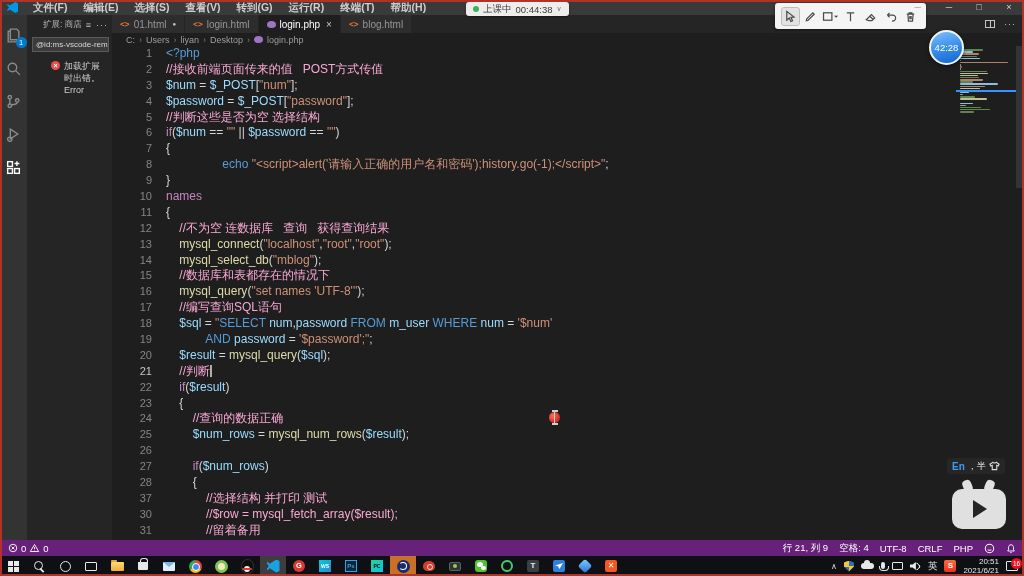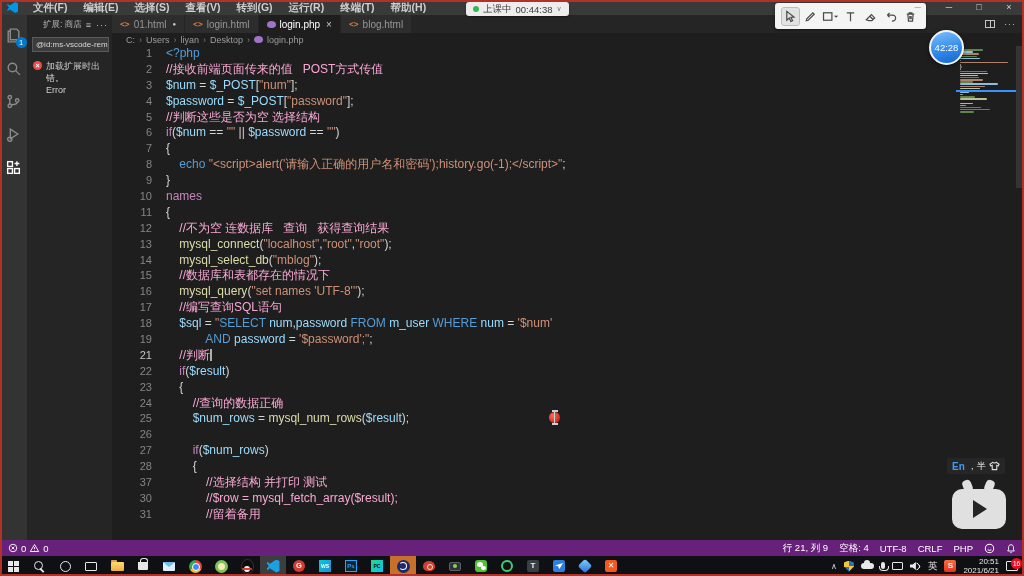--- a/index.html
+++ b/index.html
@@ -43,21 +43,21 @@
   .ab-item.active svg { stroke:#ffffff; }
   #ab-badge { position:absolute; right:-1px; bottom:-2px; min-width:11px; height:11px; border-radius:6px;
               background:#007acc; color:#fff; font-size:7.5px; line-height:11px; text-align:center; }
 
   
   #sidebar { position:absolute; left:27px; top:15px; width:85px; height:525px; background:#252526; z-index:3; }
   #sb-header { display:flex; align-items:center; padding:4px 4px 2px 16px; color:#bbbbbb; font-size:8.5px; }
   #sb-header .sb-actions { margin-left:auto; display:flex; gap:5px; color:#c5c5c5; font-size:9px; }
   #sb-search { margin:4px 3px 0 5px; height:15px; background:#3c3c3c; border:1px solid #5a5a5a;
                color:#d7d7d7; font-size:8px; line-height:13px; padding:0 3px; white-space:nowrap; overflow:hidden; }
-  #sb-error { padding:8px 4px 0 6px; font-size:9px; color:#cccccc; line-height:12px; }
+  #sb-error { padding:8px 4px 0 24px; font-size:9px; color:#cccccc; line-height:12px; }
   #sb-error-row { display:flex; gap:4px; align-items:flex-start; }
   #sb-error-icon { flex:0 0 auto; width:9px; height:9px; margin-top:1px; border-radius:50%; background:#f14c4c;
                    color:#fff; font-size:7px; line-height:9px; text-align:center; font-weight:bold; }
   #sb-error-detail { padding-left:13px; }
 
   
   #editor { position:absolute; left:112px; top:15px; width:912px; height:525px; background:#1e1e1e; }
   #tabbar { height:18px; background:#252526; display:flex; align-items:stretch; position:relative; }
   .tab { display:flex; align-items:center; gap:4px; padding:0 8px; background:#2d2d2d; color:#969696;
          font-size:10px; border-right:1px solid #252526; }
@@ -75,21 +75,21 @@
                 color:#9d9d9d; font-size:9px; }
   .bc-sep { color:#7a7a7a; font-size:9px; }
 
   #code { position:relative; height:494px; overflow:hidden;
           font-family:Liberation Sans, sans-serif; font-size:12px; }
   .code-line { height:15.9px; line-height:15.9px; white-space:pre; }
   .ln { display:inline-block; width:40px; text-align:right; margin-right:14px;
         color:#858585; font-size:11px; }
   .ln.cur { color:#c6c6c6; }
   .tk-tag  { color:#569cd6; } .tk-com { color:#f9a8d4; } .tk-var { color:#9cdcfe; }
-  .tk-str  { color:#ce9178; } .tk-kw  { color:#c586c0; } .tk-kw2 { color:#569cd6; }
+  .tk-str  { color:#ce9178; } .tk-kw  { color:#c586c0; } .tk-kw2 { color:#569cd6;margin-left:43px; }
   .tk-fn   { color:#dcdcaa; } .tk-op  { color:#d4d4d4; }
   .tk-sqlk { color:#569cd6; } .tk-sqli{ color:#9cdcfe; }
   .caret { display:inline-block; width:1.5px; height:12px; background:#aeafad; vertical-align:-2px; }
 
   #minimap { position:absolute; right:10px; top:1px; width:54px; }
   .mm-bar { height:1.4px; margin-bottom:0.75px; border-radius:1px; opacity:.85; }
   .mm-cursorline { position:absolute; left:-4px; width:60px; height:2px; background:#3794ff; }
   #scroll-thumb { position:absolute; right:0; top:0; width:8px; height:142px; background:rgba(121,121,121,.25); }
 
   
@@ -412,20 +412,21 @@
           <div class="code-line"><span class="ln">10</span><span class="tk tk-kw">names</span></div>
           <div class="code-line"><span class="ln">11</span><span class="tk tk-op">{</span></div>
           <div class="code-line"><span class="ln">12</span><span class="tk tk-op">    </span><span class="tk tk-com">//不为空 连数据库   查询   获得查询结果</span></div>
           <div class="code-line"><span class="ln">13</span><span class="tk tk-op">    </span><span class="tk tk-fn">mysql_connect</span><span class="tk tk-op">(</span><span class="tk tk-str">"localhost"</span><span class="tk tk-op">,</span><span class="tk tk-str">"root"</span><span class="tk tk-op">,</span><span class="tk tk-str">"root"</span><span class="tk tk-op">);</span></div>
           <div class="code-line"><span class="ln">14</span><span class="tk tk-op">    </span><span class="tk tk-fn">mysql_select_db</span><span class="tk tk-op">(</span><span class="tk tk-str">"mblog"</span><span class="tk tk-op">);</span></div>
           <div class="code-line"><span class="ln">15</span><span class="tk tk-op">    </span><span class="tk tk-com">//数据库和表都存在的情况下</span></div>
           <div class="code-line"><span class="ln">16</span><span class="tk tk-op">    </span><span class="tk tk-fn">mysql_query</span><span class="tk tk-op">(</span><span class="tk tk-str">"set names 'UTF-8'"</span><span class="tk tk-op">);</span></div>
           <div class="code-line"><span class="ln">17</span><span class="tk tk-op">    </span><span class="tk tk-com">//编写查询SQL语句</span></div>
           <div class="code-line"><span class="ln">18</span><span class="tk tk-op">    </span><span class="tk tk-var">$sql</span><span class="tk tk-op"> = </span><span class="tk tk-str">"</span><span class="tk tk-sqlk">SELECT</span><span class="tk tk-op"> </span><span class="tk tk-sqli">num</span><span class="tk tk-op">,</span><span class="tk tk-sqli">password</span><span class="tk tk-op"> </span><span class="tk tk-sqlk">FROM</span><span class="tk tk-op"> </span><span class="tk tk-sqli">m_user</span><span class="tk tk-op"> </span><span class="tk tk-sqlk">WHERE</span><span class="tk tk-op"> </span><span class="tk tk-sqli">num</span><span class="tk tk-op"> = </span><span class="tk tk-str">'$num'</span></div>
           <div class="code-line"><span class="ln">19</span><span class="tk tk-op">            </span><span class="tk tk-sqlk">AND</span><span class="tk tk-op"> </span><span class="tk tk-sqli">password</span><span class="tk tk-op"> = </span><span class="tk tk-str">'$password';"</span><span class="tk tk-op">;</span></div>
+          <div class="code-line"><span class="ln">20</span><span class="tk tk-op">    </span><span class="tk tk-var">$result</span><span class="tk tk-op"> = </span><span class="tk tk-fn">mysql_query</span><span class="tk tk-op">(</span><span class="tk tk-var">$sql</span><span class="tk tk-op">);</span></div>
           <div class="code-line"><span class="ln cur">21</span><span class="tk tk-op">    </span><span class="tk tk-com">//判断</span><span class="caret"></span></div>
           <div class="code-line"><span class="ln">22</span><span class="tk tk-op">    </span><span class="tk tk-kw">if</span><span class="tk tk-op">(</span><span class="tk tk-var">$result</span><span class="tk tk-op">)</span></div>
           <div class="code-line"><span class="ln">23</span><span class="tk tk-op">    {</span></div>
           <div class="code-line"><span class="ln">24</span><span class="tk tk-op">        </span><span class="tk tk-com">//查询的数据正确</span></div>
           <div class="code-line"><span class="ln">25</span><span class="tk tk-op">        </span><span class="tk tk-var">$num_rows</span><span class="tk tk-op"> = </span><span class="tk tk-fn">mysql_num_rows</span><span class="tk tk-op">(</span><span class="tk tk-var">$result</span><span class="tk tk-op">);</span></div>
           <div class="code-line"><span class="ln">26</span></div>
           <div class="code-line"><span class="ln">27</span><span class="tk tk-op">        </span><span class="tk tk-kw">if</span><span class="tk tk-op">(</span><span class="tk tk-var">$num_rows</span><span class="tk tk-op">)</span></div>
           <div class="code-line"><span class="ln">28</span><span class="tk tk-op">        {</span></div>
           <div class="code-line"><span class="ln">37</span><span class="tk tk-op">            </span><span class="tk tk-com">//选择结构 并打印 测试</span></div>
           <div class="code-line"><span class="ln">30</span><span class="tk tk-op">            </span><span class="tk tk-com">//$row = mysql_fetch_array($result);</span></div>

